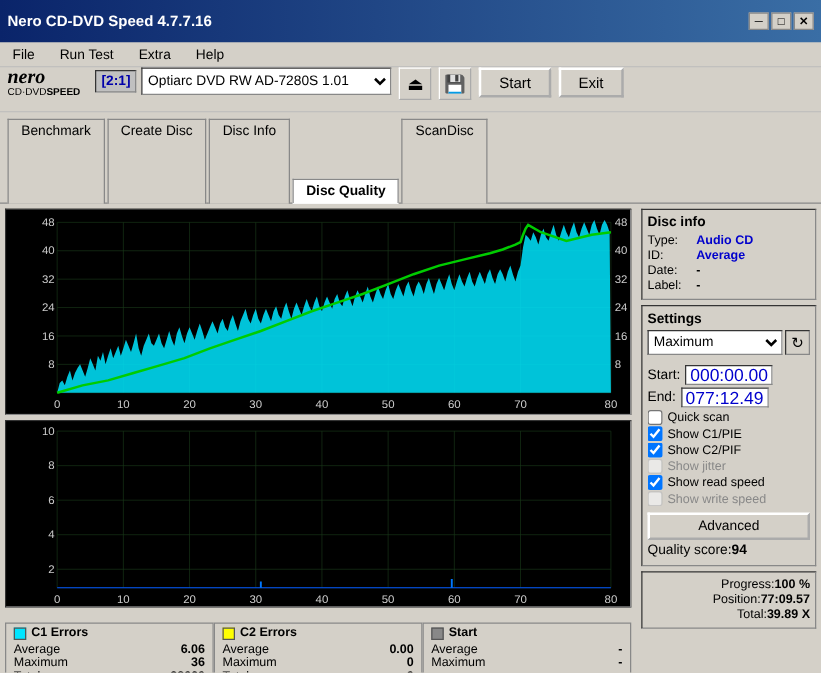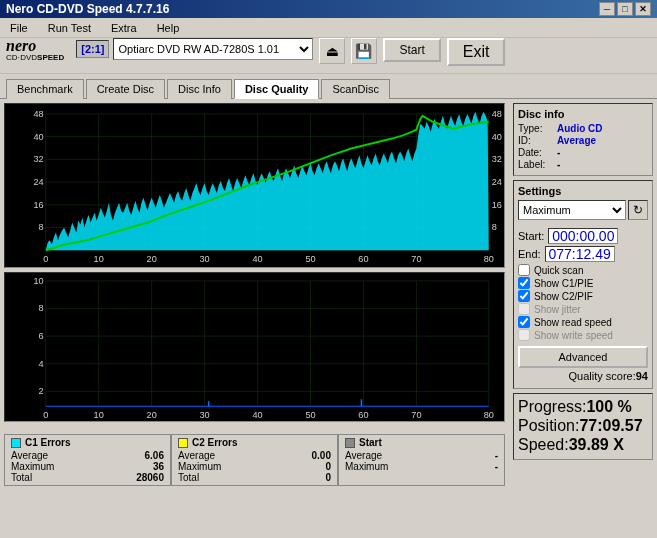--- a/index.html
+++ b/index.html
@@ -8,21 +8,21 @@
       height: 538px;
       font-family: 'Segoe UI', Tahoma, Arial, sans-serif;
       font-size: 11px;
       background: #d4d0c8;
       overflow: hidden;
     }
 
     
     .title-bar {
       background: linear-gradient(to right, #0a246a, #3a6ea5);
-      height: 18px;
+      height: 34px;
       display: flex;
       align-items: center;
       justify-content: space-between;
       padding: 0 6px;
       color: white;
       font-size: 12px;
       font-weight: bold;
     }
     .title-bar-buttons {
       display: flex;
@@ -120,21 +120,21 @@
       border: 2px outset #fff;
       padding: 3px 14px;
       font-size: 12px;
       cursor: pointer;
       font-weight: normal;
     }
     .exit-btn {
       background: #d4d0c8;
       border: 2px outset #fff;
       padding: 3px 14px;
-      font-size: 16px;
+      font-size: 12px;
       cursor: pointer;
     }
 
     
     .tabs {
       display: flex;
       background: #d4d0c8;
       padding: 4px 6px 0;
       gap: 0;
     }
@@ -147,20 +147,21 @@
       font-size: 11px;
       margin-right: 2px;
       position: relative;
       top: 1px;
     }
     .tab.active {
       background: #fff;
       border-bottom: 1px solid #fff;
       z-index: 2;
       font-weight: bold;
+      margin-top: 48px;
     }
 
     
     .main-content {
       display: flex;
       background: #d4d0c8;
       height: calc(538px - 22px - 20px - 36px - 28px);
       border-top: 1px solid #888;
     }
 
@@ -305,38 +306,38 @@
       width: 100%;
       padding: 3px;
       background: #d4d0c8;
       border: 2px outset #fff;
       font-size: 11px;
       cursor: pointer;
       text-align: center;
     }
     .quality-row {
       display: flex;
+      justify-content: flex-start;
+      font-size: 11px;
+      padding: 2px 0;
+    }
+    .quality-value {
+      font-weight: bold;
+      color: #000;
+    }
+
+    .progress-section {
+      border: 1px inset #888;
+      background: #d4d0c8;
+      padding: 4px;
+    }
+    .progress-row {
+      display: flex;
       justify-content: flex-end;
-      font-size: 11px;
-      padding: 2px 0;
-    }
-    .quality-value {
-      font-weight: bold;
-      color: #000;
-    }
-
-    .progress-section {
-      border: 1px inset #888;
-      background: #d4d0c8;
-      padding: 4px;
-    }
-    .progress-row {
-      display: flex;
-      justify-content: flex-start;
-      font-size: 16px;
+      font-size: 10px;
       margin-bottom: 1px;
     }
     .progress-value {
       font-weight: bold;
     }
 
     
     .chart-svg {
       width: 100%;
       height: 100%;
@@ -643,19 +644,19 @@
     <div class="progress-section">
       <div class="progress-row">
         <span>Progress:</span>
         <span class="progress-value">100 %</span>
       </div>
       <div class="progress-row">
         <span>Position:</span>
         <span class="progress-value">77:09.57</span>
       </div>
       <div class="progress-row">
-        <span>Speed:</span>
+        <span>Total:</span>
         <span class="progress-value">39.89 X</span>
       </div>
     </div>
 
   </div>
 </div>
 
 </body></html>

